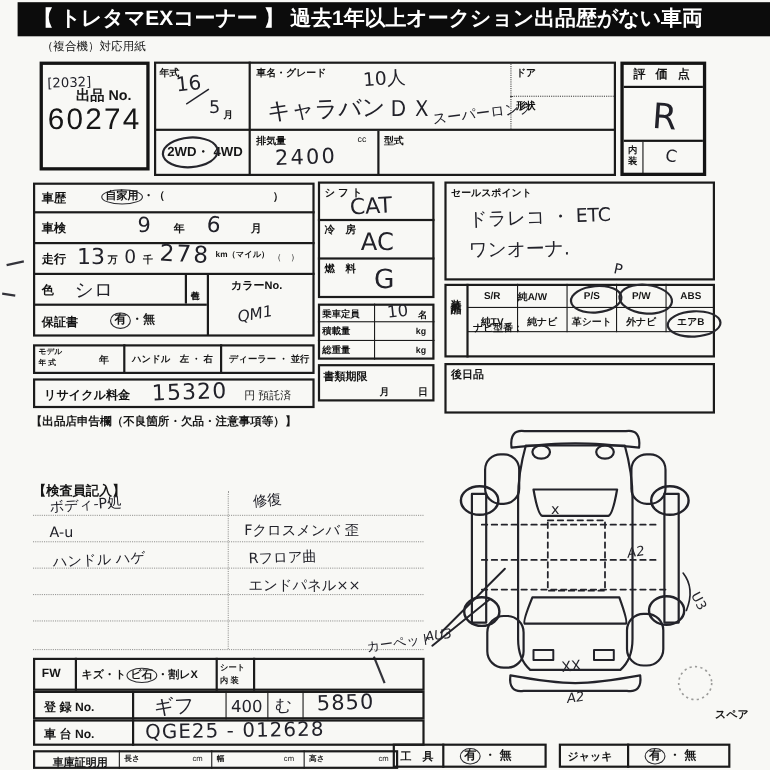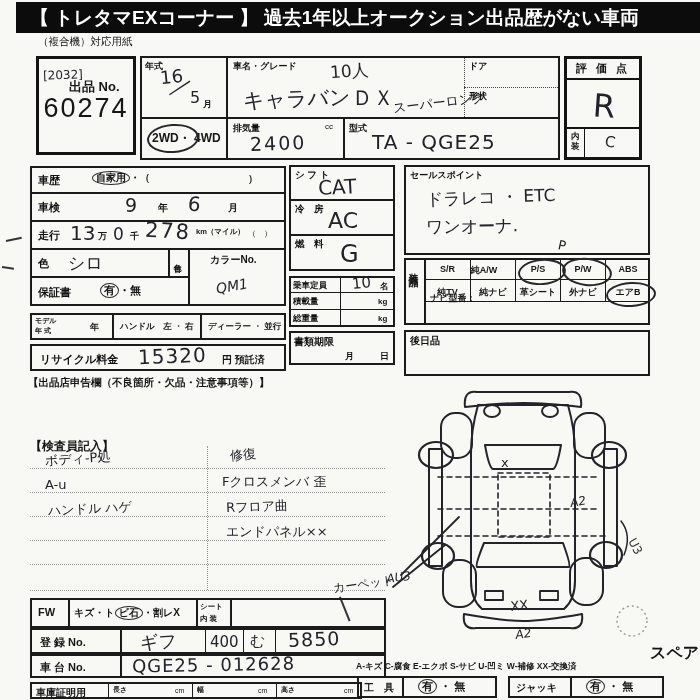--- a/index.html
+++ b/index.html
@@ -62,21 +62,20 @@
   <div class="txt" style="left:152px;top:130px;font-size:12px;font-weight:bold;">
     <span>2WD</span><span>・</span> <span>4WD</span>
   </div>
   <div class="abs" style="left:147px;top:124px;width:48px;height:25px;border:2px solid #26262c;border-radius:50%;transform:rotate(-4deg);"></div>
 
   <div class="lbl" style="left:233px;top:122px;">排気量</div>
   <div class="lbl" style="left:325px;top:122px;font-weight:normal;font-size:8px;">cc</div>
   <div class="hw" style="left:250px;top:132px;font-size:19px;letter-spacing:2px;transform:rotate(-2deg);">2400</div>
 
   <div class="lbl" style="left:349px;top:122px;">型式</div>
-  <div class="hw" style="left:372px;top:130px;font-size:20px;letter-spacing:1px;">TA - QGE25</div>
 
   <div class="abs" style="left:564px;top:56px;width:78px;height:104px;border:3px solid #141414;box-sizing:border-box;">
     <div class="abs" style="left:0;top:0;width:100%;height:19px;border-bottom:2px solid #141414;text-align:center;
          font-size:11px;font-weight:bold;letter-spacing:3px;line-height:19px;">評 価 点</div>
     <div class="hw" style="left:26px;top:28px;font-size:32px;transform:rotate(4deg);">R</div>
     <div class="abs" style="left:0;top:68px;width:100%;height:30px;border-top:2px solid #141414;">
       <div class="abs" style="left:0;top:0;width:18px;height:30px;border-right:1.5px solid #141414;
            font-size:8.5px;font-weight:bold;line-height:1.2;padding:2px 0 0 4px;box-sizing:border-box;">内<br>装</div>
       <div class="hw" style="left:38px;top:4px;font-size:15px;transform:rotate(8deg);">C</div>
     </div>
@@ -134,21 +133,21 @@
     <div>モデル</div>
     <div>年 式</div>
   </div>
   <div class="txt" style="left:90px;top:321px;font-size:9px;font-weight:bold;">年</div>
   <div class="txt" style="left:120px;top:321px;font-size:8.5px;font-weight:bold;">ハンドル　左 ・ 右</div>
   <div class="txt" style="left:208px;top:321px;font-size:8.5px;font-weight:bold;">ディーラー ・ 並行</div>
 
   <div class="bx2" style="left:30px;top:344px;width:256px;height:27px;"></div>
   <div class="lbl" style="left:40px;top:352px;font-size:11px;">リサイクル料金</div>
   <div class="hw" style="left:138px;top:344px;font-size:20px;letter-spacing:1px;transform:rotate(-2deg);">15320</div>
-  <div class="txt" style="left:222px;top:353px;font-size:10px;font-weight:bold;">円 預託済</div>
+  <div class="txt" style="left:222px;top:353px;font-size:10px;font-weight:normal;">円 預託済</div>
 
   <div class="txt" style="left:28px;top:376px;font-size:10.5px;font-weight:bold;">【出品店申告欄（不良箇所・欠品・注意事項等）】</div>
 
   <div class="bx" style="left:289px;top:165px;width:106px;height:106px;"></div>
   <div class="ln" style="left:289px;top:199px;width:106px;height:1.6px;"></div>
   <div class="ln" style="left:289px;top:234px;width:106px;height:1.6px;"></div>
   <div class="lbl" style="left:295px;top:169px;font-size:9.5px;">シ フ ト</div>
   <div class="hw" style="left:318px;top:175px;font-size:20px;transform:rotate(-3deg);">CAT</div>
   <div class="lbl" style="left:295px;top:203px;font-size:9.5px;">冷　房</div>
   <div class="hw" style="left:328px;top:208px;font-size:22px;">AC</div>
@@ -252,21 +251,21 @@
 
   <div class="bx2" style="left:30px;top:654px;width:356px;height:24px;"></div>
   <div class="ln" style="left:120px;top:654px;width:1.6px;height:24px;"></div>
   <div class="txt" style="left:40px;top:660px;font-size:11px;font-weight:bold;">車 台 No.</div>
   <div class="hw" style="left:132px;top:654px;font-size:18px;letter-spacing:1px;transform:rotate(-1deg);">QGE25 - 012628</div>
 
   <div class="bx2" style="left:30px;top:682px;width:332px;height:17px;"></div>
   <div class="ln" style="left:108px;top:682px;width:1.4px;height:17px;"></div>
   <div class="ln" style="left:192px;top:682px;width:1.4px;height:17px;"></div>
   <div class="ln" style="left:276px;top:682px;width:1.4px;height:17px;"></div>
-  <div class="txt" style="left:36px;top:686px;font-size:10px;font-weight:bold;">車庫証明用</div>
+  <div class="txt" style="left:48px;top:686px;font-size:10px;font-weight:bold;">車庫証明用</div>
   <div class="txt" style="left:113px;top:685px;font-size:7px;font-weight:bold;">長さ</div>
   <div class="txt" style="left:175px;top:687px;font-size:7px;">cm</div>
   <div class="txt" style="left:197px;top:685px;font-size:7px;font-weight:bold;">幅</div>
   <div class="txt" style="left:258px;top:687px;font-size:7px;">cm</div>
   <div class="txt" style="left:281px;top:685px;font-size:7px;font-weight:bold;">高さ</div>
   <div class="txt" style="left:344px;top:687px;font-size:7px;">cm</div>
 
   <svg class="abs" style="left:385px;top:383px;" width="315" height="262" viewBox="0 0 315 262">
     <g stroke="#23232a" fill="none" stroke-width="2" stroke-linejoin="round" stroke-linecap="round">
 
@@ -311,23 +310,22 @@
 
     <circle cx="247" cy="238" r="15" fill="none" stroke="#9c9c9a" stroke-width="1.5" stroke-dasharray="2,3"></circle>
 
     <text class="hwsvg" x="116" y="84" font-size="13">x</text>
     <text class="hwsvg" x="186" y="124" font-size="12" font-style="italic" transform="rotate(-10 186 124)">A2</text>
     <text class="hwsvg" x="243" y="158" font-size="12" transform="rotate(62 243 158)">U3</text>
     <text class="hwsvg" x="2" y="200" font-size="12" font-style="italic" transform="rotate(-8 2 200)">AU3</text>
     <text class="hwsvg" x="126" y="228" font-size="13" transform="rotate(-6 126 228)">XX</text>
     <text class="hwsvg" x="131" y="256" font-size="12" font-style="italic" transform="rotate(-8 131 256)">A2</text>
   </svg>
-  <div class="txt" style="left:650px;top:643px;font-size:16px;font-weight:bold;">スペア</div>
-
-  <div class="txt" style="left:356px;top:661px;font-size:8.5px;font-weight:bold;">A-キズ  C-腐食  E-エクボ  S-サビ  U-凹ミ  W-補修  XX-交換済</div>
+  <div class="txt" style="left:650px;top:643px;font-size:10px;font-weight:bold;">スペア</div>
+
 
   <div class="bx2" style="left:357px;top:676px;width:140px;height:22px;"></div>
   <div class="ln" style="left:402px;top:676px;width:1.6px;height:22px;"></div>
   <div class="txt" style="left:364px;top:681px;font-size:10px;font-weight:bold;">工　具</div>
   <div class="txt" style="left:418px;top:679px;font-size:11px;font-weight:bold;">
     <span class="circ">有</span> <span>・</span> <span>無</span>
   </div>
   <div class="bx2" style="left:508px;top:676px;width:156px;height:22px;"></div>
   <div class="ln" style="left:570px;top:676px;width:1.6px;height:22px;"></div>
   <div class="txt" style="left:516px;top:681px;font-size:10px;font-weight:bold;">ジャッキ</div>

